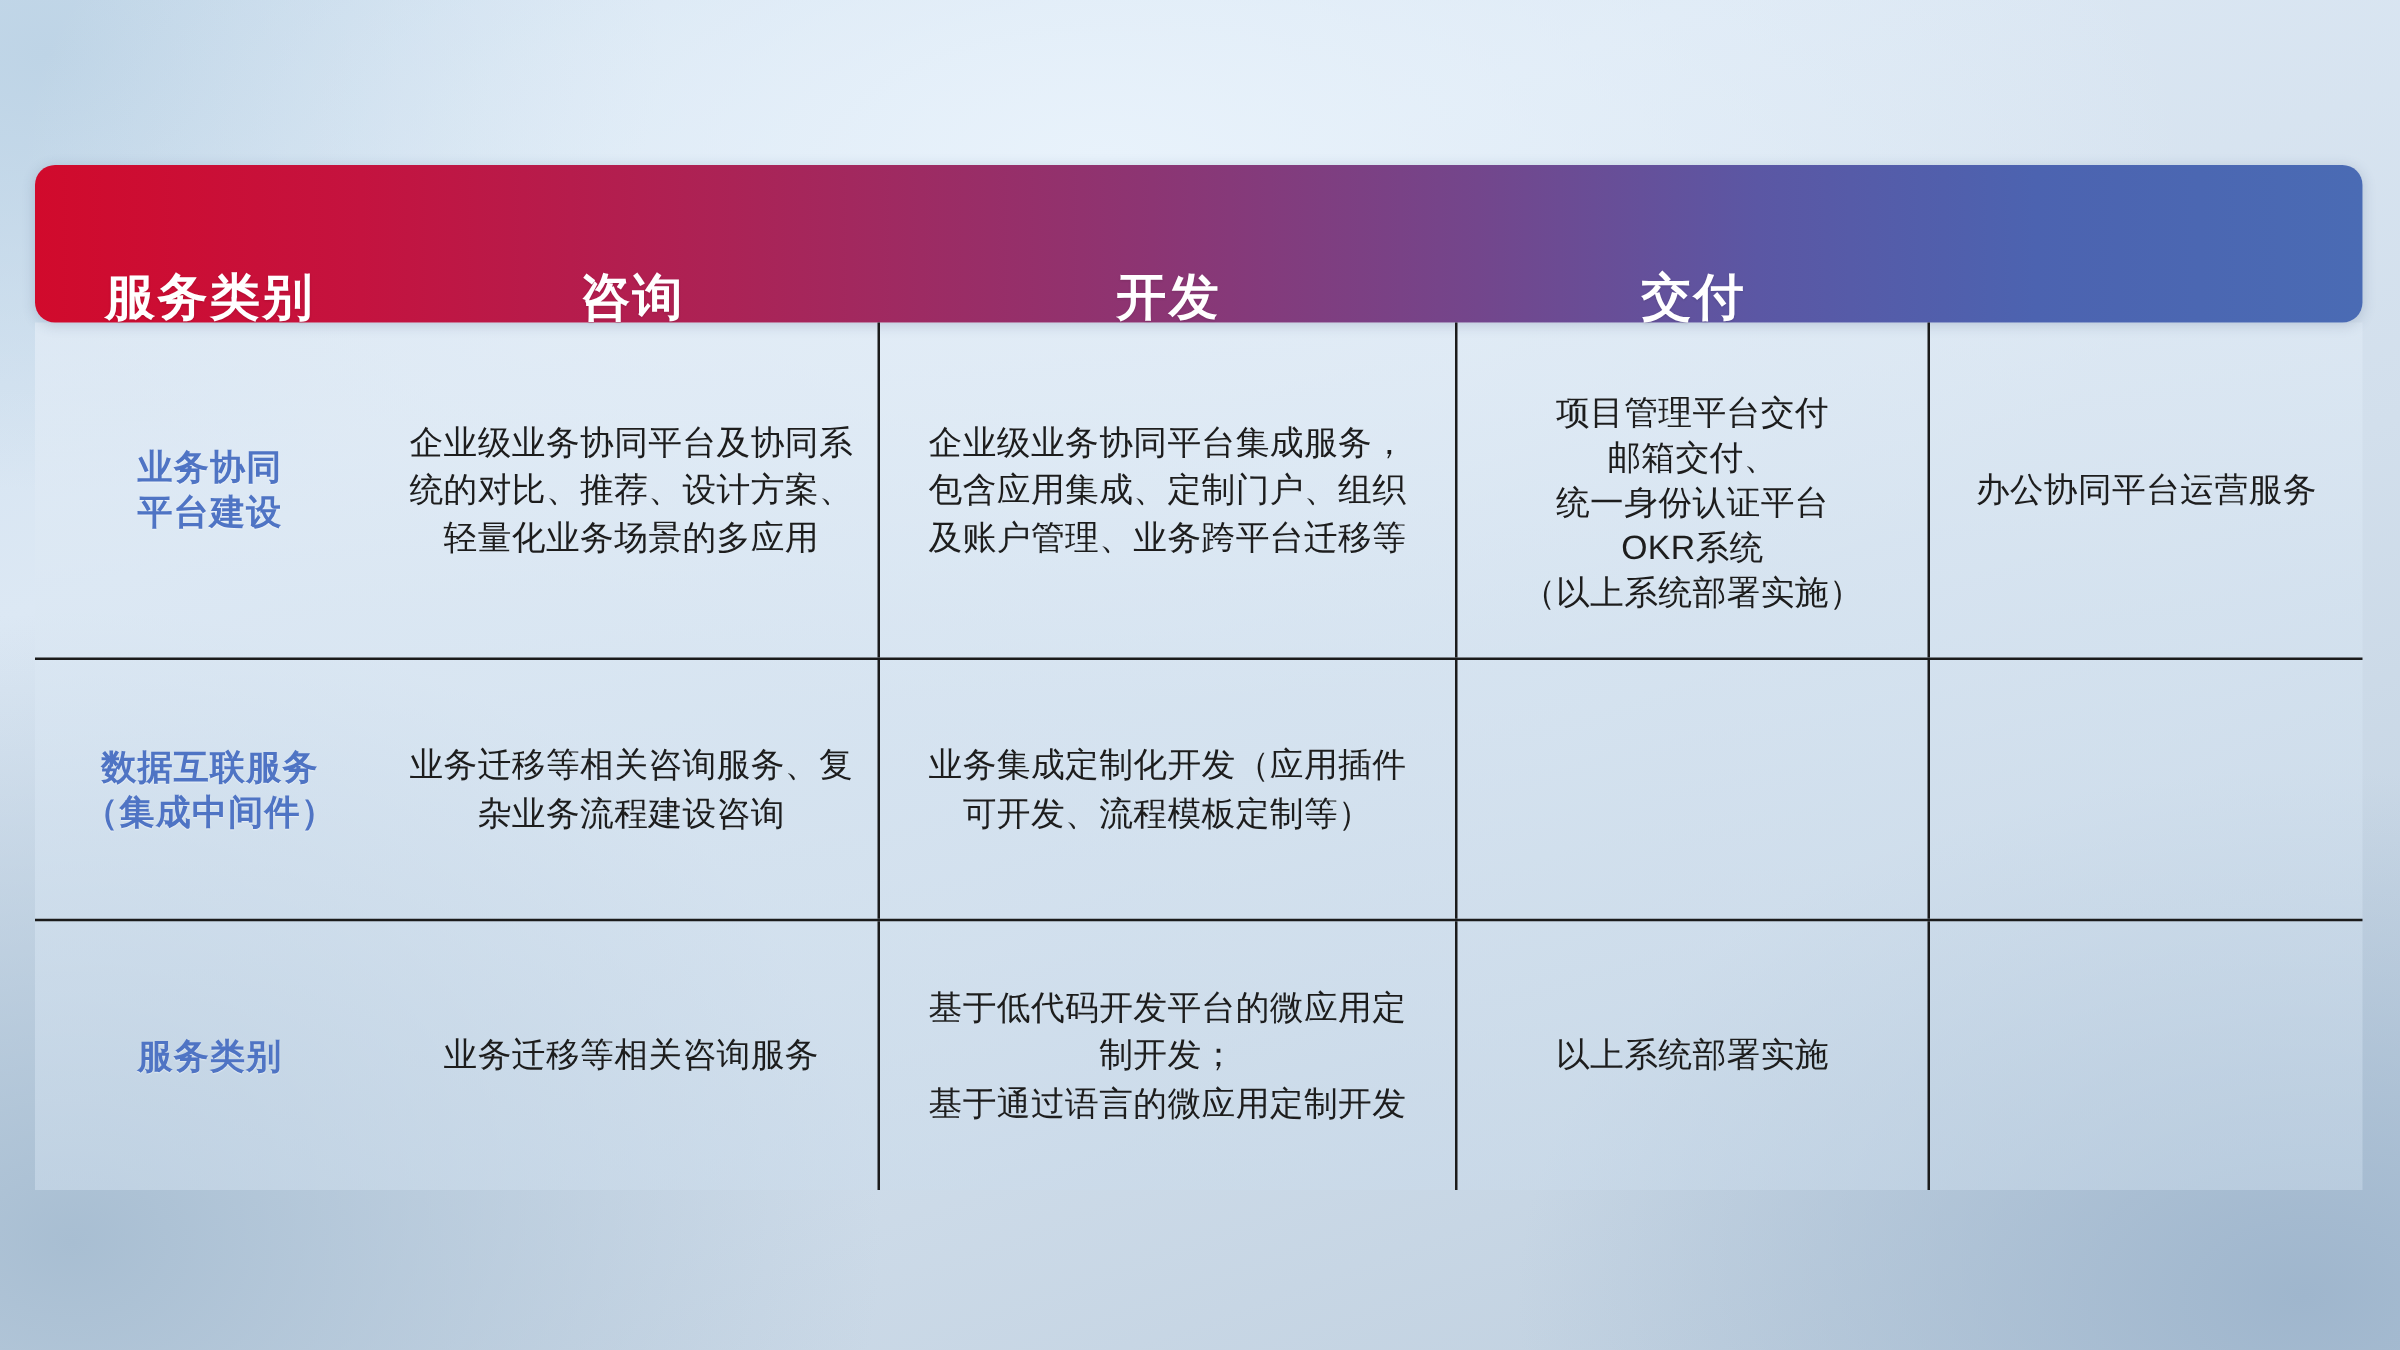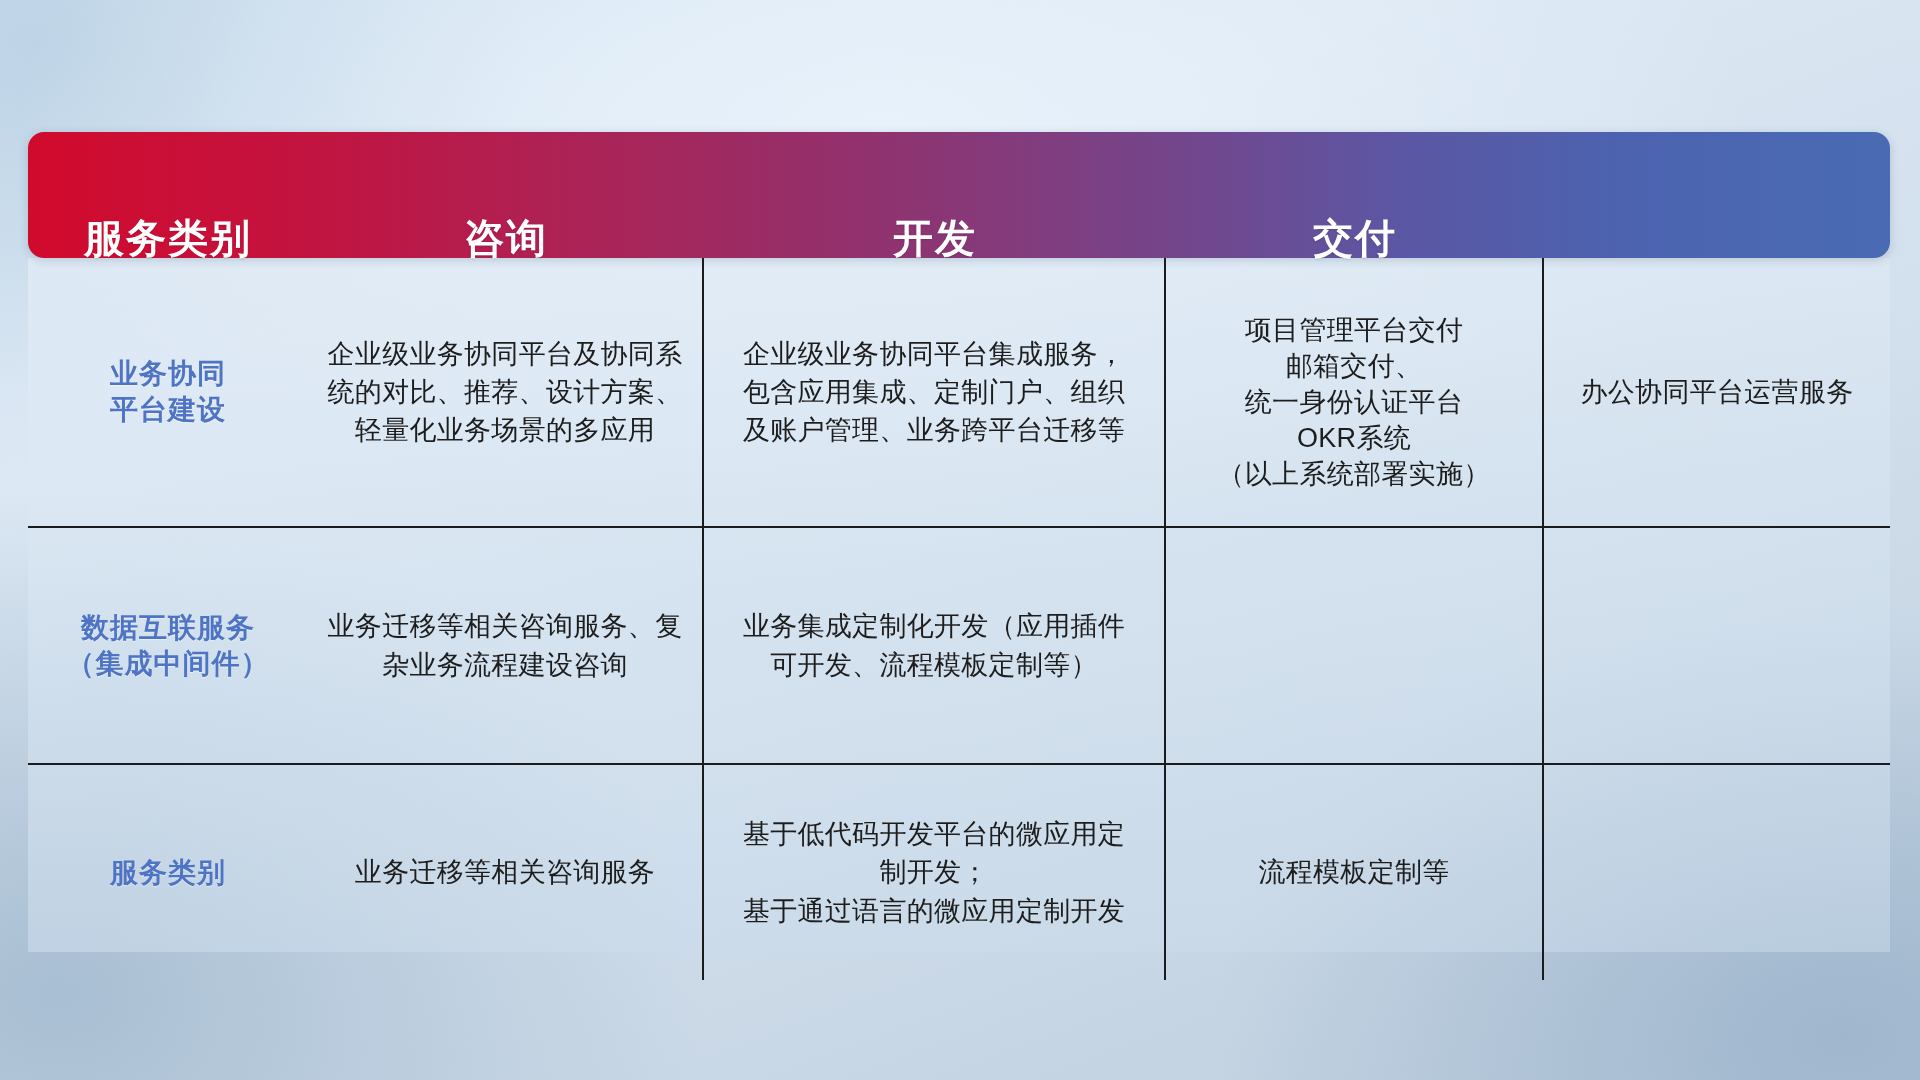--- a/index.html
+++ b/index.html
@@ -91,21 +91,21 @@
     width: 1862px;
     height: 694px;
   }
 
   .trow {
     display: flex;
     width: 1862px;
     box-sizing: border-box;
   }
   .trow-0 { height: 268px; }
-  .trow-1 { height: 237px; border-top: 2px solid #1b1b1b; }
+  .trow-1 { height: 209px; border-top: 2px solid #1b1b1b; }
   .trow-2 { height: 217px; border-top: 2px solid #1b1b1b; }
 
   .td {
     box-sizing: border-box;
     display: flex;
     align-items: center;
     justify-content: center;
     padding: 4px 14px;
     text-align: center;
   }
@@ -205,21 +205,21 @@
         </div>
         <div class="td col-1 sep-right">
           <div class="cell-text nowrap-lines">业务迁移等相关咨询服务</div>
         </div>
         <div class="td col-2 sep-right">
           <div class="cell-text nowrap-lines">基于低代码开发平台的微应用定
 制开发；
 基于通过语言的微应用定制开发</div>
         </div>
         <div class="td col-3 sep-right">
-          <div class="cell-text nowrap-lines">流程模板定制等</div>
+          <div class="cell-text nowrap-lines">以上系统部署实施</div>
         </div>
         <div class="td col-4">
           <div class="cell-text nowrap-lines"></div>
         </div>
       </div>
 
     </div>
   </div>
 </div>
 

